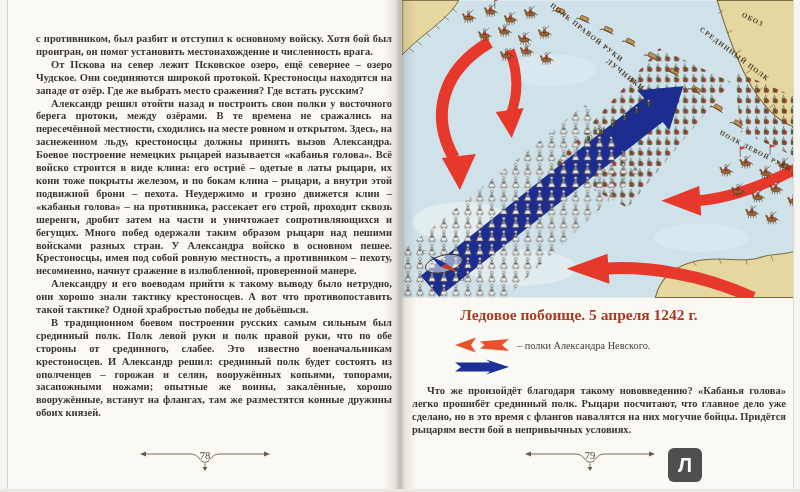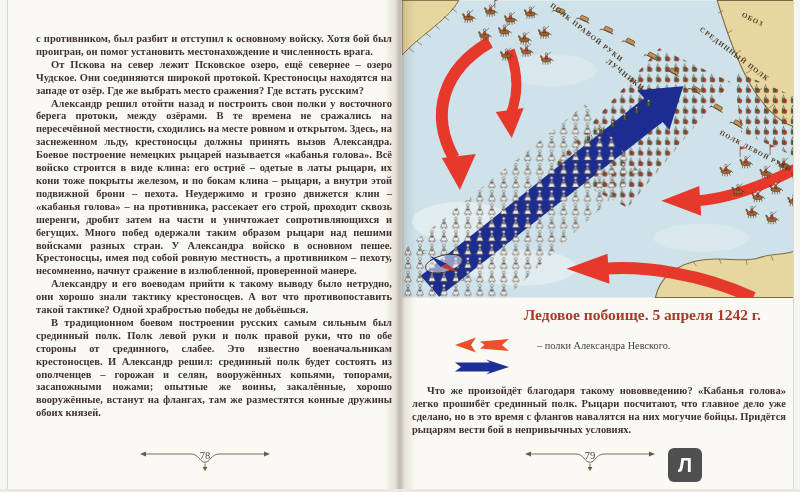--- a/index.html
+++ b/index.html
@@ -14,24 +14,24 @@
   .gutter{position:absolute;left:384px;top:0;width:32px;height:492px;z-index:30;pointer-events:none;
     background:linear-gradient(90deg,rgba(90,78,60,0) 0%,rgba(90,78,60,.14) 35%,rgba(58,48,36,.32) 50%,rgba(90,78,60,.12) 66%,rgba(90,78,60,0) 100%);}
   .page-left{position:absolute;left:7px;top:0;width:390px;height:492px;background:#fbf9f3;}
   .page-right{position:absolute;left:397px;top:0;width:397px;height:492px;background:#fbf9f3;}
   .body-text{position:absolute;color:#3e3335;font-size:10.5px;line-height:12.9px;text-align:justify;font-weight:bold;}
   .body-text p{margin:0;}
   .body-text p.ind{text-indent:15px;}
   .left-text{left:29px;top:33px;width:356px;}
   .right-text{left:15px;top:385px;width:374px;}
   .map-wrap{position:absolute;left:5px;top:0;width:396px;height:298px;overflow:hidden;}
-  .map-title{position:absolute;left:0;top:306px;width:364px;text-align:right;
+  .map-title{position:absolute;left:0;top:306px;width:364px;text-align:center;
     color:#a83a28;font-size:15.5px;font-weight:bold;}
   .legend{position:absolute;left:58px;top:334px;width:336px;}
-  .legend-row{display:flex;align-items:center;height:22px;gap:20px;}
+  .legend-row{display:flex;align-items:center;height:22px;}
   .legend-sym{width:54px;height:16px;flex:0 0 54px;margin-right:8px;}
   .legend-label{color:#45403c;font-size:10.3px;}
   .ornament{position:absolute;width:130px;height:28px;}
   .orn-left{left:133px;top:445px;}
   .orn-right{left:128px;top:445px;}
   .orn-num{font-family:"Liberation Serif",serif;font-size:10.5px;fill:#4a4238;}
   .watermark{position:absolute;left:271px;top:448px;width:34px;height:34px;border-radius:6px;
     background:#4f4f4f;color:#ffffff;font-weight:bold;font-size:20px;line-height:34px;text-align:center;
     font-family:"Liberation Sans",sans-serif;z-index:35;}
   .map-label{font-family:"Liberation Serif",serif;font-weight:bold;fill:#4c3a26;letter-spacing:1.1px;}

